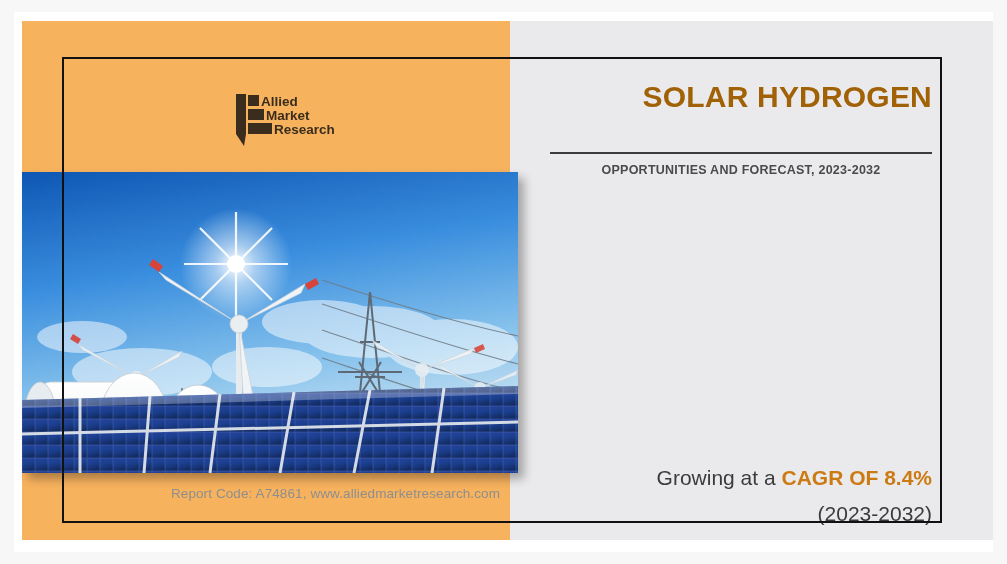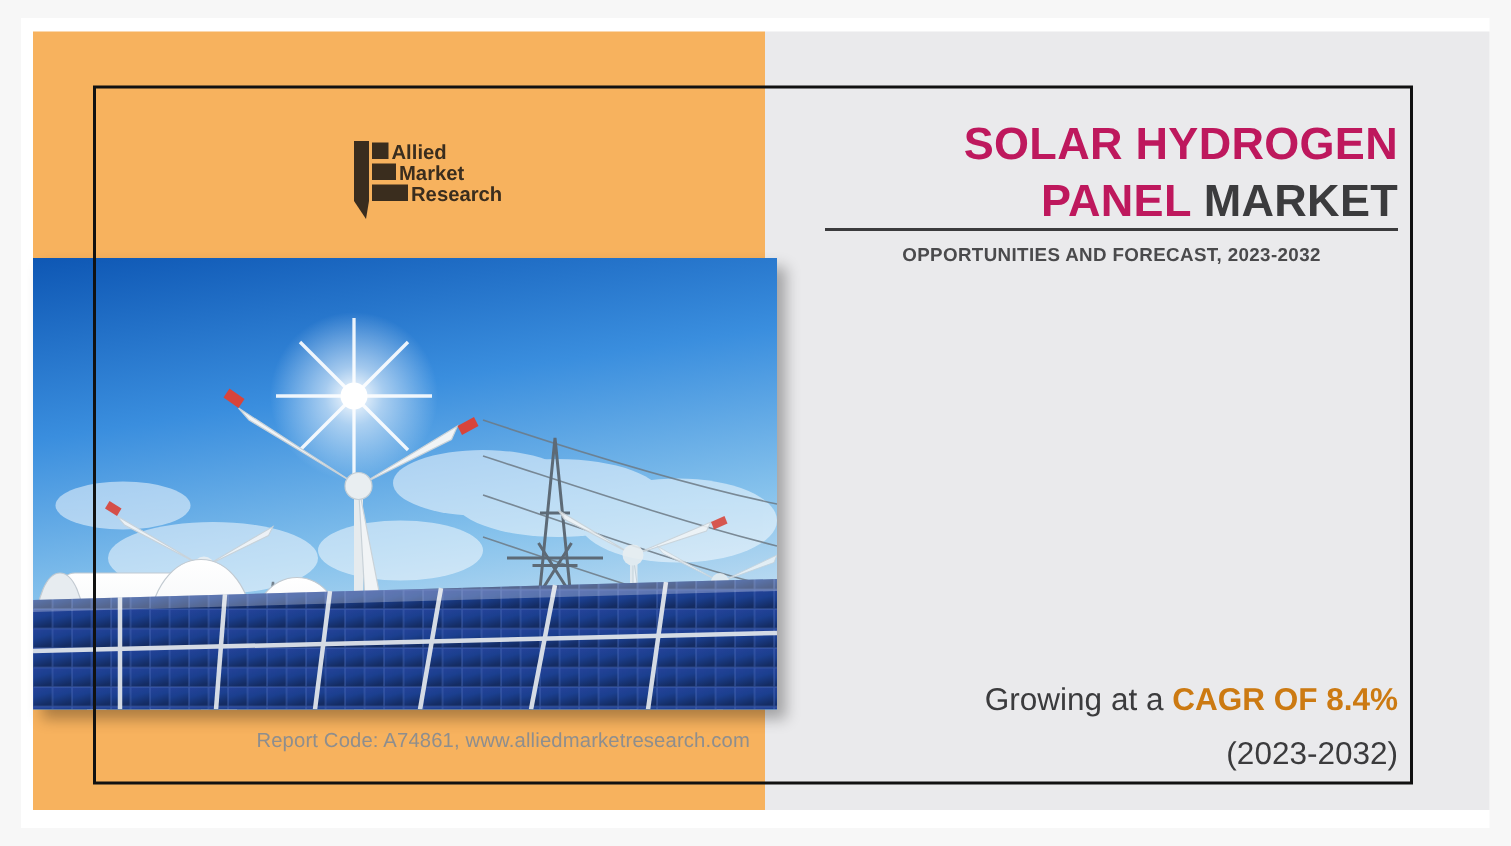--- a/index.html
+++ b/index.html
@@ -104,21 +104,21 @@
     width: 382px;
     text-align: right;
   }
   .title-line {
     font-size: 30px;
     font-weight: bold;
     line-height: 38px;
     letter-spacing: 0.2px;
     color: #3b3b3d;
   }
-  .title-accent { color: #be185d; margin-left: 43px; }
+  .title-accent { color: #a16207; margin-left: 43px; }
 
   .title-rule {
     position: absolute;
     left: 550px;
     top: 152px;
     width: 382px;
     height: 2px;
     background: #3b3b3d;
   }
 
@@ -143,21 +143,21 @@
     text-align: right;
     font-size: 20px;
     line-height: 33px;
     color: #3b3b3d;
   }
   .blurb b { color: #cc7a12; font-weight: bold; }
 
   .cagr {
     position: absolute;
     left: 520px;
-    top: 449px;
+    top: 460px;
     width: 412px;
     text-align: right;
     font-size: 21px;
     line-height: 36px;
     color: #3b3b3d;
   }
   .cagr b { color: #cc7a12; font-weight: bold; }
 </style>
 </head>
 <body>
@@ -340,24 +340,20 @@
       </g>
     </svg>
   </div>
 
   <div class="report-code">Report Code: A74861, www.alliedmarketresearch.com</div>
 
   <div class="title-block">
     <div class="title-line">
       <span class="title-accent">SOLAR HYDROGEN</span>
     </div>
-    <div class="title-line">
-      <span class="title-accent">PANEL</span>
-      <span>MARKET</span>
-    </div>
   </div>
 
   <div class="title-rule"></div>
 
   <div class="subtitle">OPPORTUNITIES AND FORECAST, 2023-2032</div>
 
 
   <div class="cagr">
     <span>Growing at a </span><b>CAGR OF 8.4%</b>
     <div>(2023-2032)</div>

